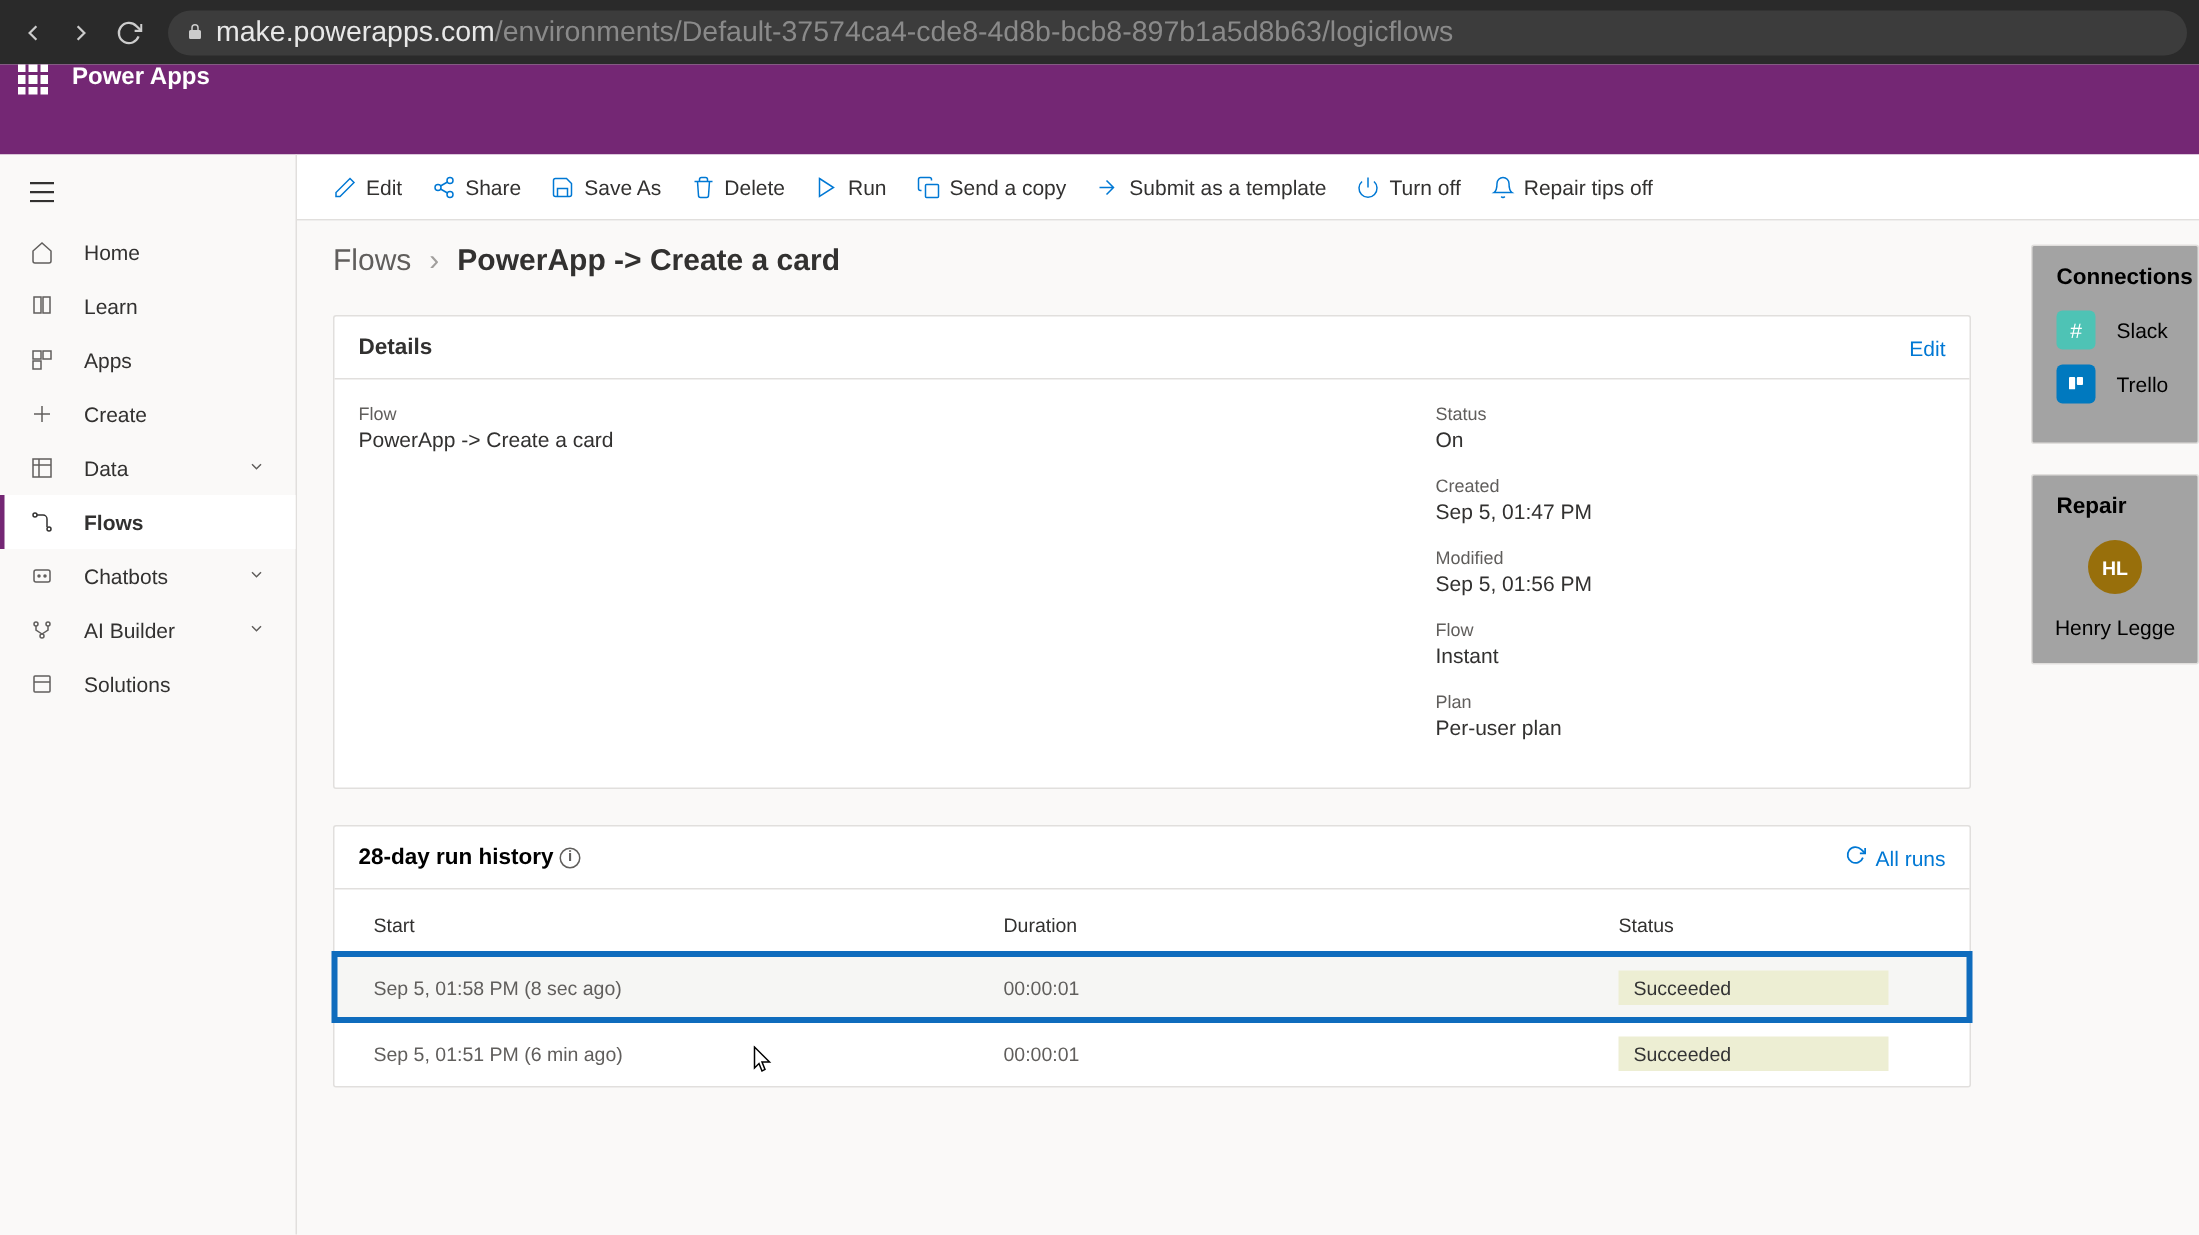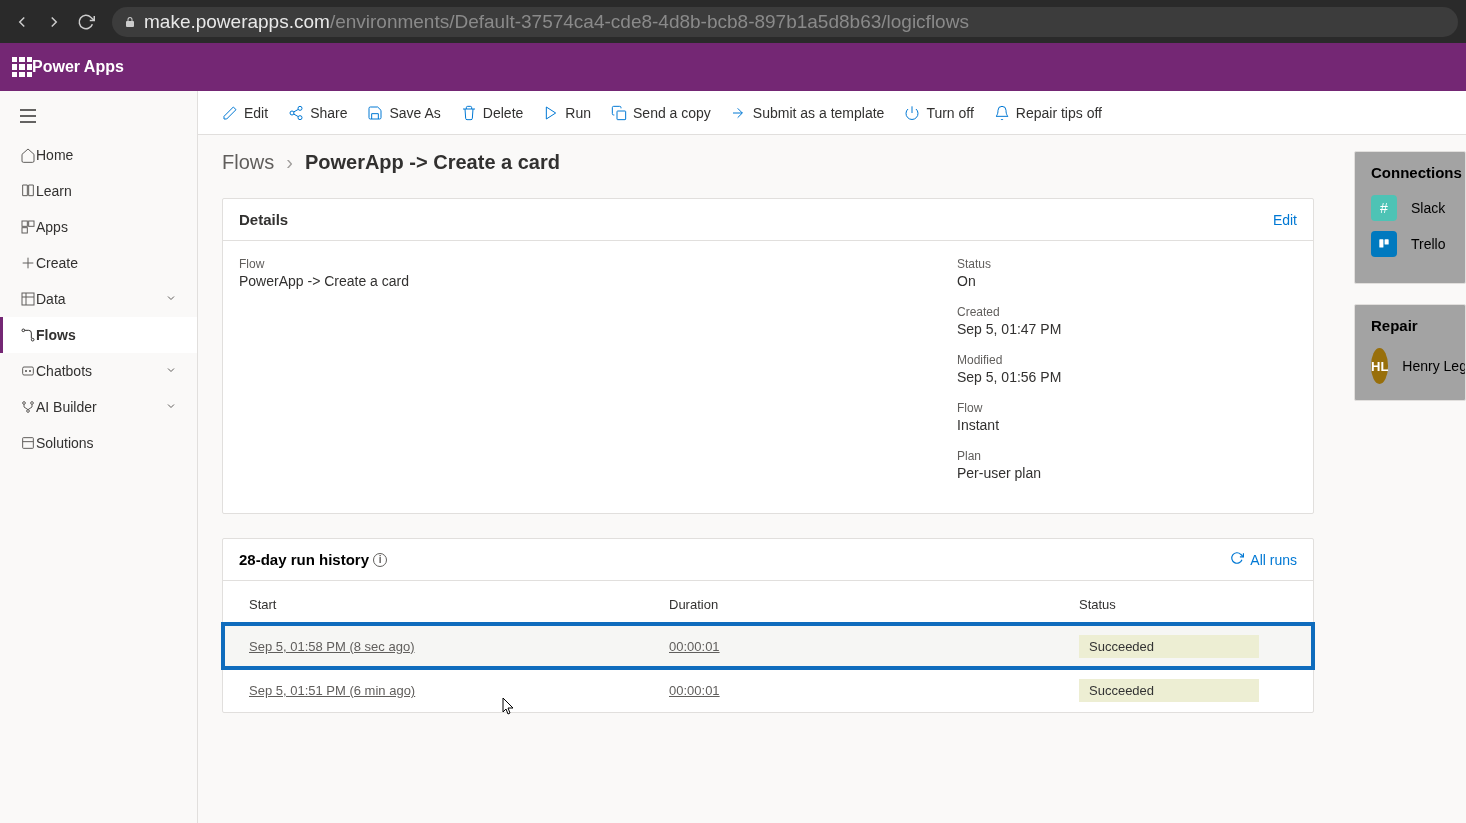--- a/index.html
+++ b/index.html
@@ -8,32 +8,32 @@
 
 .browser-bar { height: 43px; background: #2a2a2a; display: flex; align-items: center; padding: 0 8px; gap: 4px; }
 .nav-btn { width: 28px; height: 28px; display: flex; align-items: center; justify-content: center; color: #ccc; cursor: pointer; border-radius: 50%; }
 .nav-btn svg { width: 18px; height: 18px; }
 .url-bar { flex: 1; height: 30px; background: #3c3c3c; border-radius: 15px; display: flex; align-items: center; padding: 0 12px; margin-left: 8px; color: #ccc; font-size: 19px; gap: 8px; }
 .url-bar .lock { color: #ccc; }
 .url-bar .domain { color: #e8e8e8; }
 .url-bar .path { color: #8a8a8a; }
 
 
-.app-header { height: 48px; background: #742774; display: flex; align-items: center; padding: 0 12px; color: #fff; }
+.app-header { height: 60px; background: #742774; display: flex; padding: 0 12px; color: #fff; gap: 16px; }
 .waffle { width: 20px; height: 20px; display: grid; grid-template-columns: repeat(3,1fr); grid-template-rows: repeat(3,1fr); gap: 2px; cursor: pointer; }
 .waffle span { background: #fff; }
 .app-title { font-size: 16px; font-weight: 600; }
 
 .layout { display: flex; height: calc(100% - 91px); }
 
 
 .sidebar { width: 198px; background: #faf9f8; border-right: 1px solid #e1dfdd; padding-top: 8px; }
 .hamburger { padding: 10px 20px; cursor: pointer; }
 .hamburger svg { width: 16px; height: 14px; }
-.nav-item { display: flex; align-items: center; padding: 10px 20px; gap: 0; color: #323130; font-size: 14px; cursor: pointer; position: relative; }
+.nav-item { display: flex; align-items: center; padding: 10px 20px; gap: 20px; color: #323130; font-size: 14px; cursor: pointer; position: relative; }
 .nav-item.active { background: #fff; font-weight: 600; }
 .nav-item.active::before { content: ""; position: absolute; left: 0; top: 0; bottom: 0; width: 3px; background: #742774; }
 .nav-item .icon { width: 16px; height: 16px; display: flex; align-items: center; justify-content: center; }
 .nav-item .chevron { margin-left: auto; color: #605e5c; }
 .nav-item .chevron svg { width: 12px; height: 12px; }
 
 
 .main { flex: 1; display: flex; flex-direction: column; min-width: 0; }
 .toolbar { height: 44px; background: #fff; border-bottom: 1px solid #e1dfdd; display: flex; align-items: center; padding: 0 24px; gap: 20px; }
 .tool-btn { display: flex; align-items: center; gap: 6px; color: #323130; font-size: 14px; cursor: pointer; }
@@ -63,33 +63,33 @@
 .history-title { font-weight: 700; font-size: 15px; display: flex; align-items: center; gap: 4px; justify-content: flex-end; }
 .info-icon { width: 14px; height: 14px; border: 1px solid #605e5c; border-radius: 50%; display: inline-flex; align-items: center; justify-content: center; font-size: 10px; color: #605e5c; }
 .history-link { margin-left: auto; color: #0078d4; font-size: 14px; display: flex; align-items: center; gap: 6px; cursor: pointer; }
 .refresh-icon svg { width: 14px; height: 14px; }
 
 .run-table { width: 100%; }
 .run-head { display: flex; padding: 16px 26px 12px; font-size: 13px; color: #323130; font-weight: 400; }
 .col-start { flex: 0 0 420px; }
 .col-duration { flex: 0 0 410px; }
 .col-status { flex: 1; }
-.run-row { display: flex; align-items: center; padding: 10px 26px; font-size: 13px; color: #605e5c; border-top: 1px solid #f3f2f1; cursor: pointer; text-decoration: underline; }
+.run-row { display: flex; align-items: center; padding: 10px 26px; font-size: 13px; color: #605e5c; border-top: 1px solid #f3f2f1; cursor: pointer; }
 .run-row.highlighted { outline: 4px solid #0f6cbd; outline-offset: -2px; background: #f6f6f4; position: relative; z-index: 1; }
 .status-badge { background: #edeed3; color: #333; padding: 4px 10px; display: inline-block; min-width: 180px; font-size: 13px; }
 
 
 .right-panel { width: 128px; padding: 16px 0 16px 16px; display: flex; flex-direction: column; gap: 20px; }
 .side-card { background: #a3a3a3; border: 1px solid #e1dfdd; border-radius: 2px; padding: 12px 16px 16px; overflow: hidden; }
 .side-card h3 { font-size: 15px; font-weight: 600; margin-bottom: 14px; }
 .conn-item { display: flex; align-items: center; gap: 14px; margin-bottom: 10px; font-size: 14px; white-space: nowrap; }
 .conn-icon { width: 26px; height: 26px; border-radius: 4px; display: flex; align-items: center; justify-content: center; color: #fff; font-size: 14px; }
 .slack-icon { background: #4ec3b5; }
 .trello-icon { background: #0079bf; }
-.owner-item { display: flex; align-items: center; gap: 14px; font-size: 14px; white-space: nowrap; }
+.owner-item { display: flex; align-items: center; gap: 14px; font-size: 14px; white-space: nowrap; flex-direction: column; }
 .avatar { width: 36px; height: 36px; border-radius: 50%; background: #986f0b; color: #fff; display: flex; align-items: center; justify-content: center; font-size: 13px; font-weight: 600; }
 
 .cursor { position: absolute; left: 502px; top: 697px; pointer-events: none; z-index: 100; }
 .cursor svg { width: 14px; height: 18px; }
 </style>
 </head>
 <body>
 
 <div class="browser-bar">
   <div class="nav-btn">

